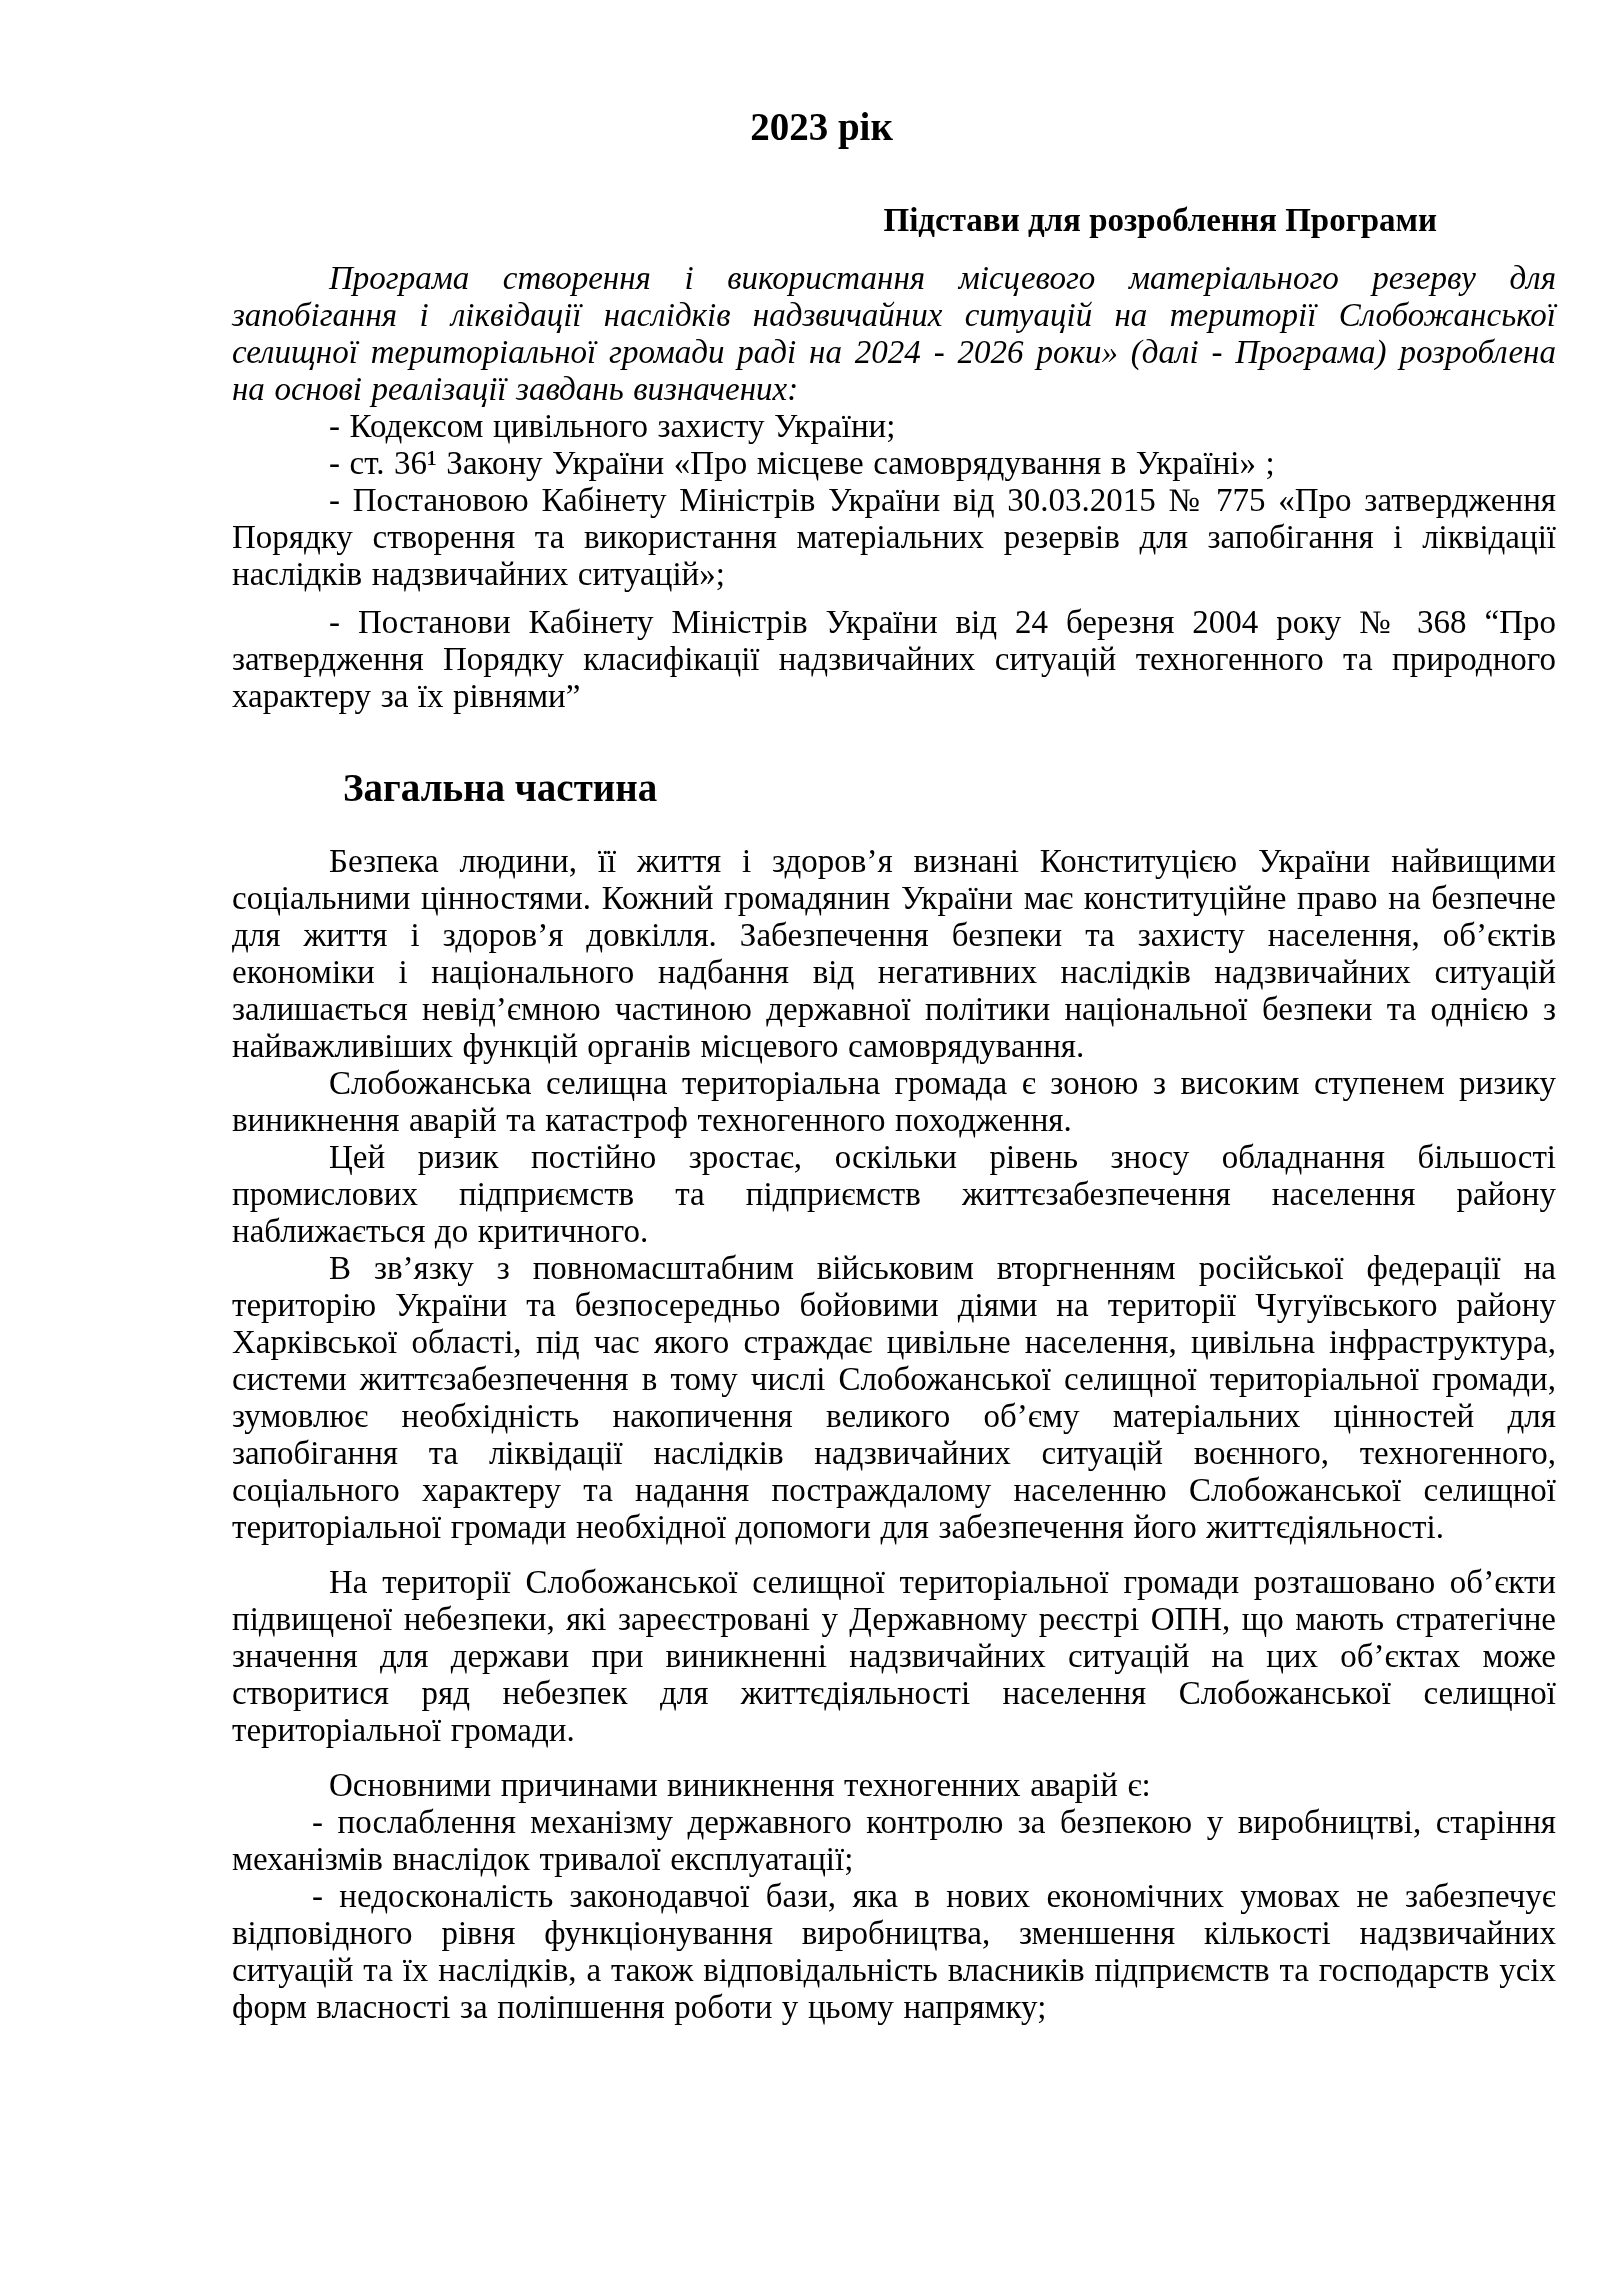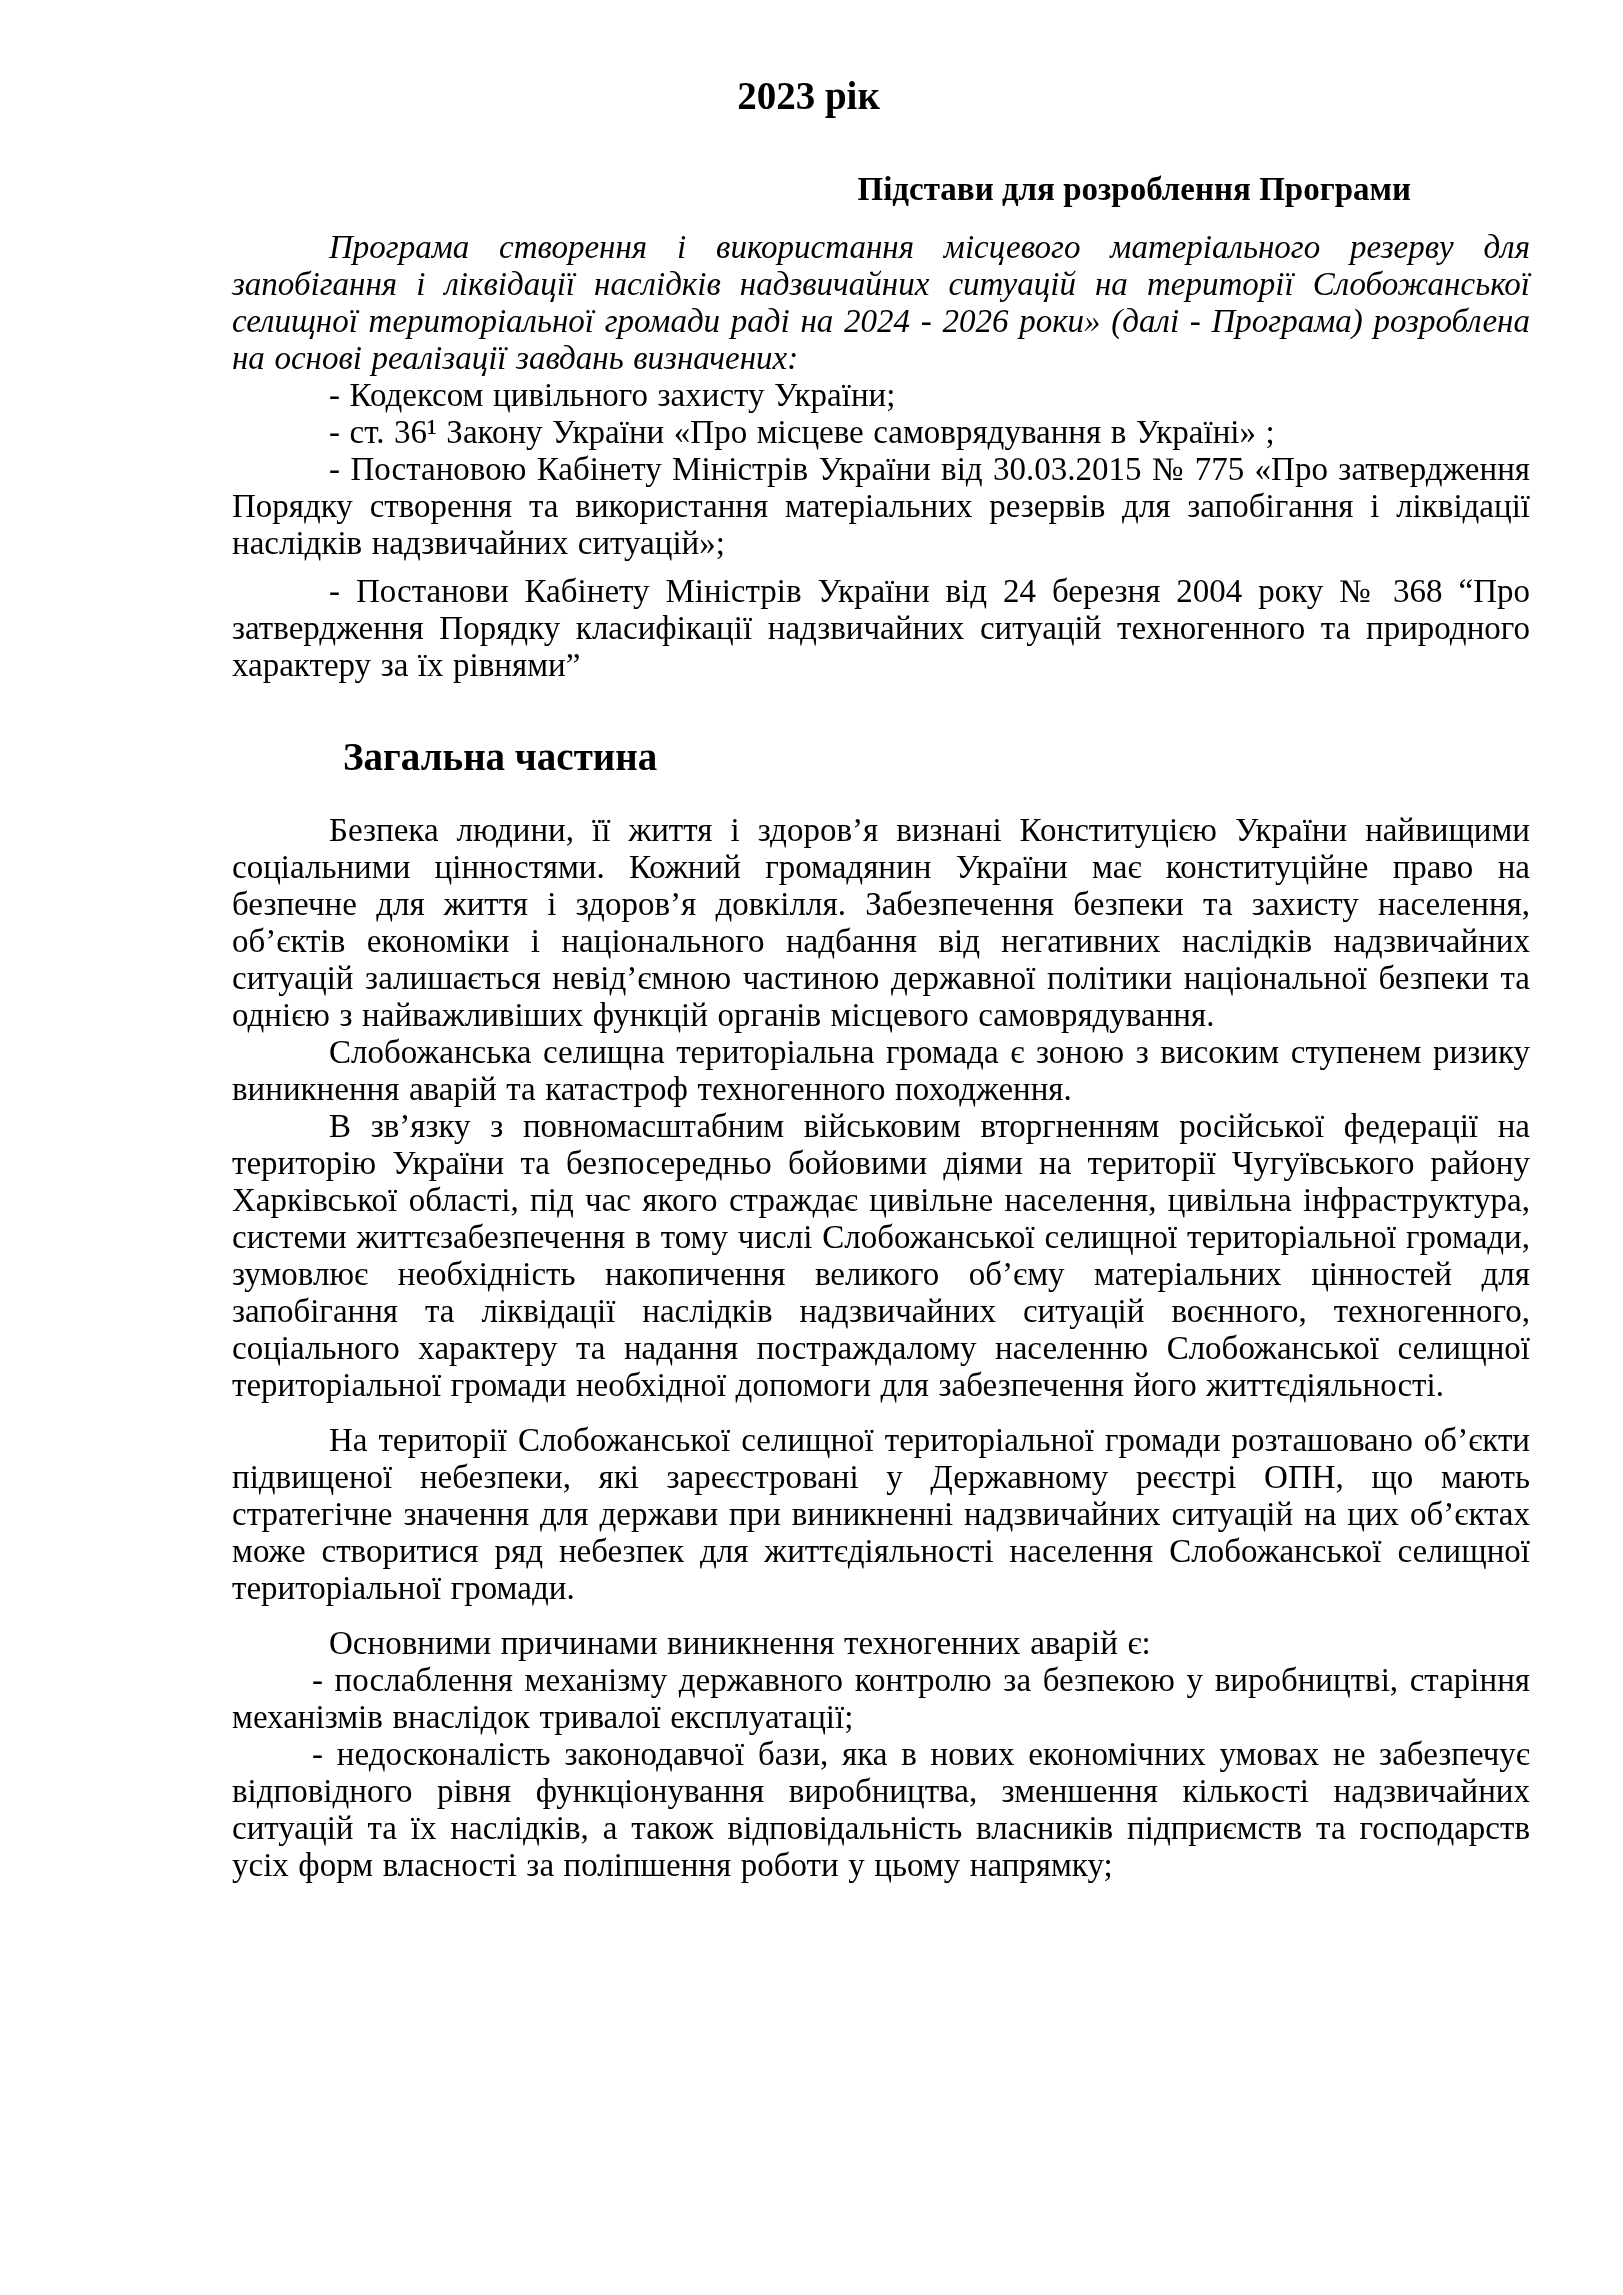--- a/index.html
+++ b/index.html
@@ -12,22 +12,22 @@
     position: relative;
     width: 1623px;
     height: 2295px;
     background: #ffffff;
     color: #000000;
     font-family: "Liberation Serif", "DejaVu Serif", serif;
     overflow: hidden;
   }
   .content {
     margin-left: 232px;
-    margin-right: 93px;
-    padding-top: 76px;
+    margin-right: 67px;
+    padding-top: 107px;
   }
   .year-heading {
     font-size: 39px;
     line-height: 39px;
     font-weight: 700;
     text-align: center;
     margin: 0 145px 0 0;
   }
   .basis-title {
     font-size: 33px;
@@ -75,20 +75,21 @@
     <p class="para">- Постановою Кабінету Міністрів України від 30.03.2015 № 775 «Про затвердження Порядку створення та використання матеріальних резервів для запобігання і ліквідації наслідків надзвичайних ситуацій»;</p>
 
     <p class="para sp-16">- Постанови Кабінету Міністрів України від 24 березня 2004 року № 368 “Про затвердження Порядку класифікації надзвичайних ситуацій техногенного та природного характеру за їх рівнями”</p>
 
     <div class="general-title">Загальна частина</div>
 
     <p class="para sp-52">Безпека людини, її життя і здоров’я визнані Конституцією України найвищими соціальними цінностями. Кожний громадянин України має конституційне право на безпечне для життя і здоров’я довкілля. Забезпечення безпеки та захисту населення, об’єктів економіки і національного надбання від негативних наслідків надзвичайних ситуацій залишається невід’ємною частиною державної політики національної безпеки та однією з найважливіших функцій органів місцевого самоврядування.</p>
 
     <p class="para">Слобожанська селищна територіальна громада є зоною з високим ступенем ризику виникнення аварій та катастроф техногенного походження.</p>
 
+    <p class="para">Цей ризик постійно зростає, оскільки рівень зносу обладнання більшості промислових підприємств та підприємств життєзабезпечення населення району наближається до критичного.</p>
 
     <p class="para">В зв’язку з повномасштабним військовим вторгненням російської федерації на територію України та безпосередньо бойовими діями на території Чугуївського району Харківської області, під час якого страждає цивільне населення, цивільна інфраструктура, системи життєзабезпечення в тому числі Слобожанської селищної територіальної громади, зумовлює необхідність накопичення великого об’єму матеріальних цінностей для запобігання та ліквідації наслідків надзвичайних ситуацій воєнного, техногенного, соціального характеру та надання постраждалому населенню Слобожанської селищної територіальної громади необхідної допомоги для забезпечення його життєдіяльності.</p>
 
 
     <p class="para sp-28">На території Слобожанської селищної територіальної громади розташовано об’єкти підвищеної небезпеки, які зареєстровані у Державному реєстрі ОПН, що мають стратегічне значення для держави при виникненні надзвичайних ситуацій на цих об’єктах може створитися ряд небезпек для життєдіяльності населення Слобожанської селищної територіальної громади.</p>
 
     <p class="para sp-28">Основними причинами виникнення техногенних аварій є:</p>
 
     <p class="para small-indent">- послаблення механізму державного контролю за безпекою у виробництві, старіння механізмів внаслідок тривалої експлуатації;</p>
 

